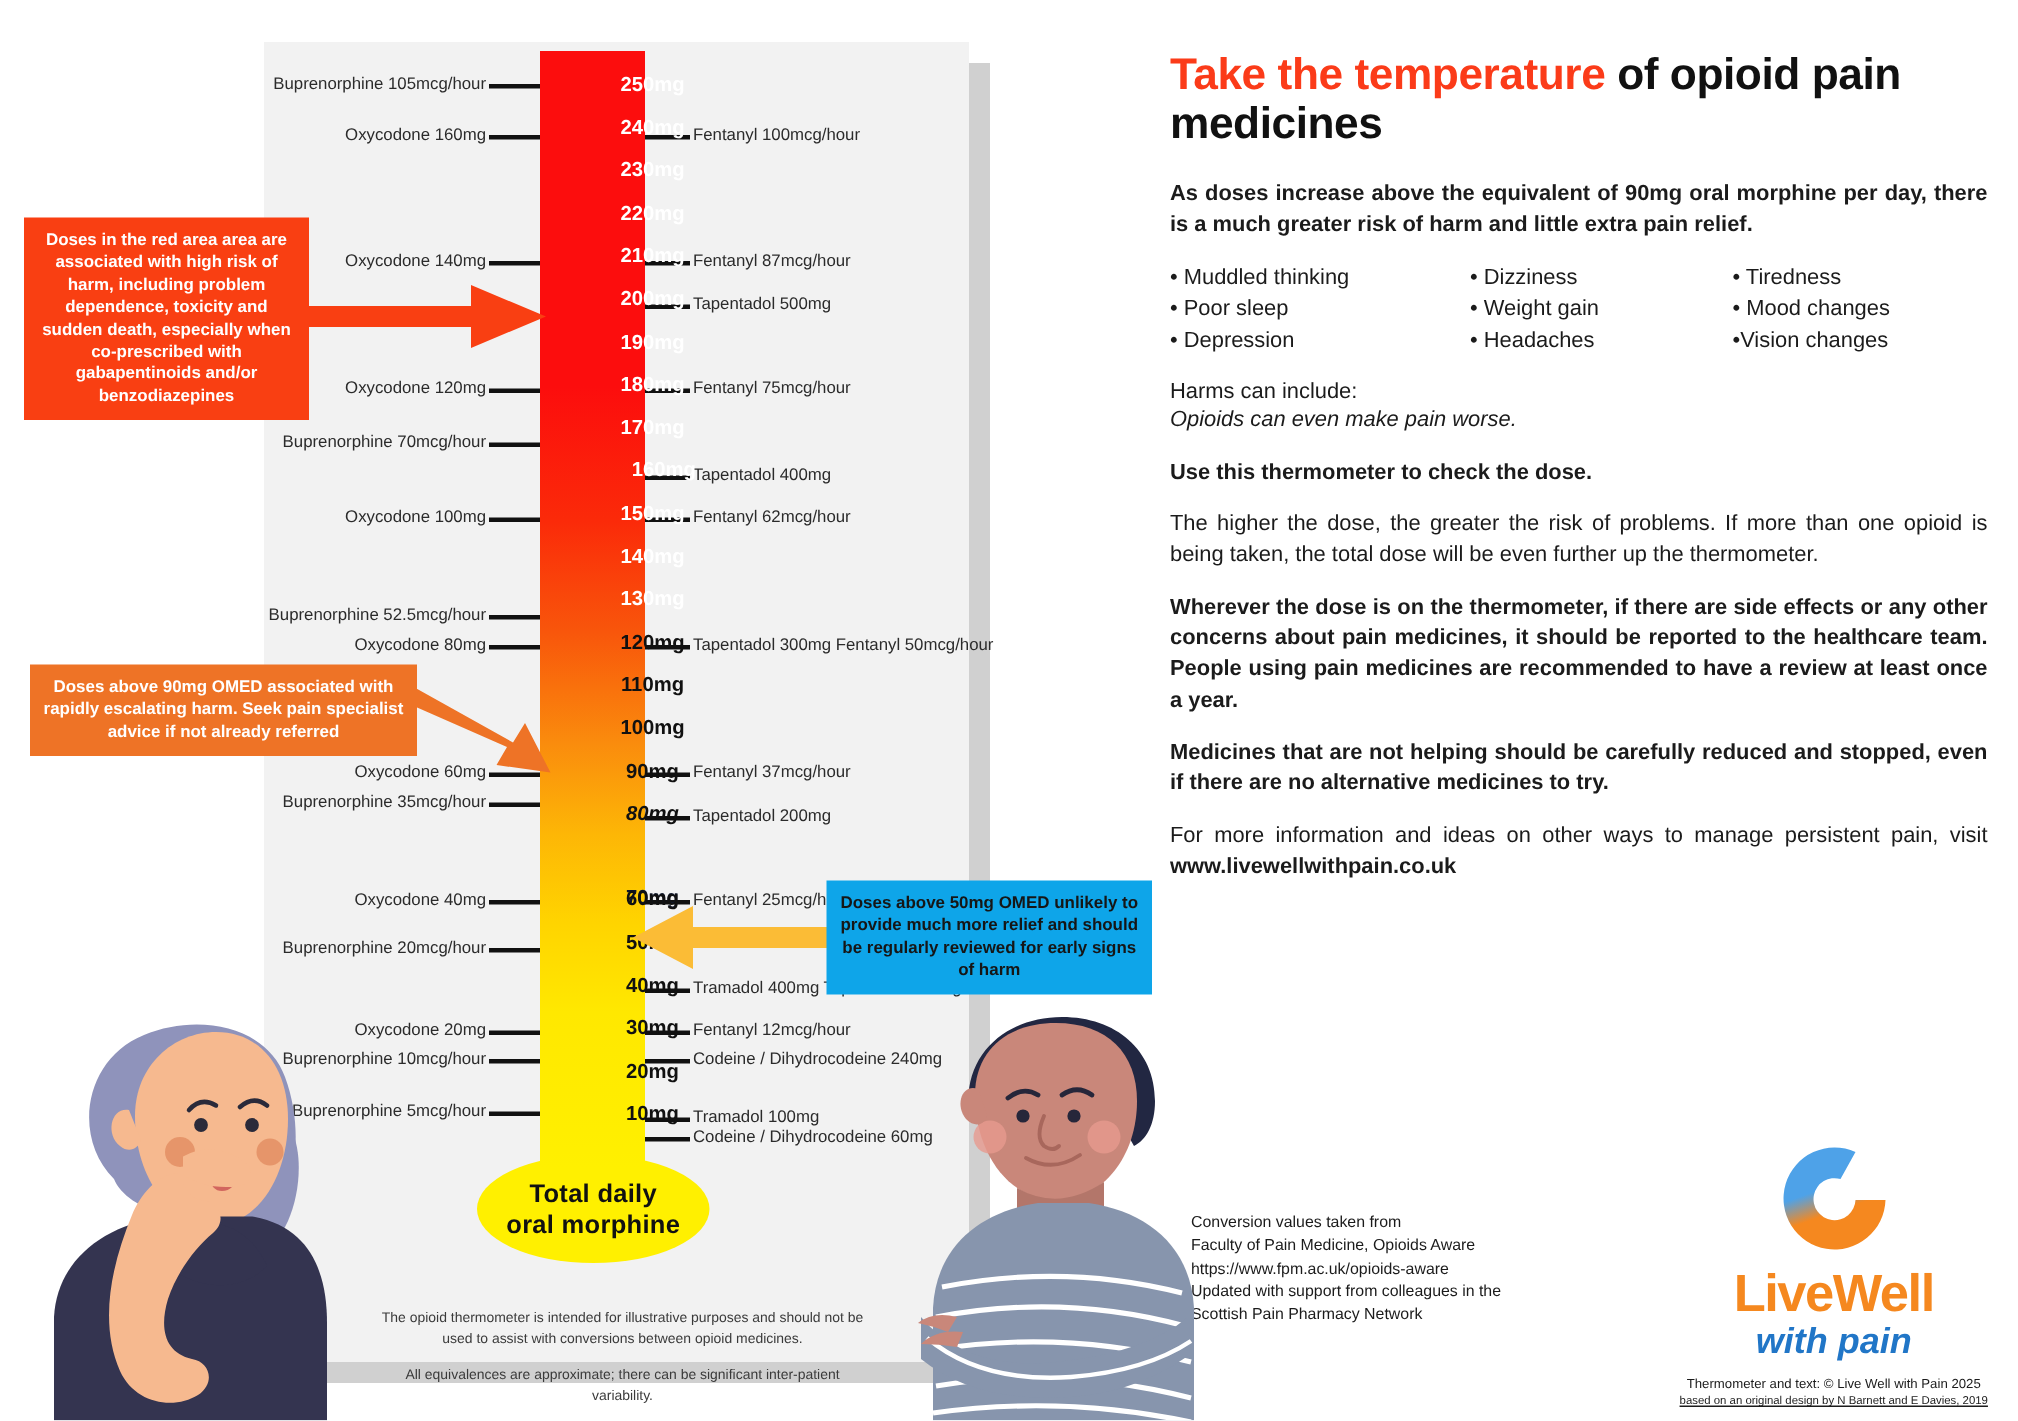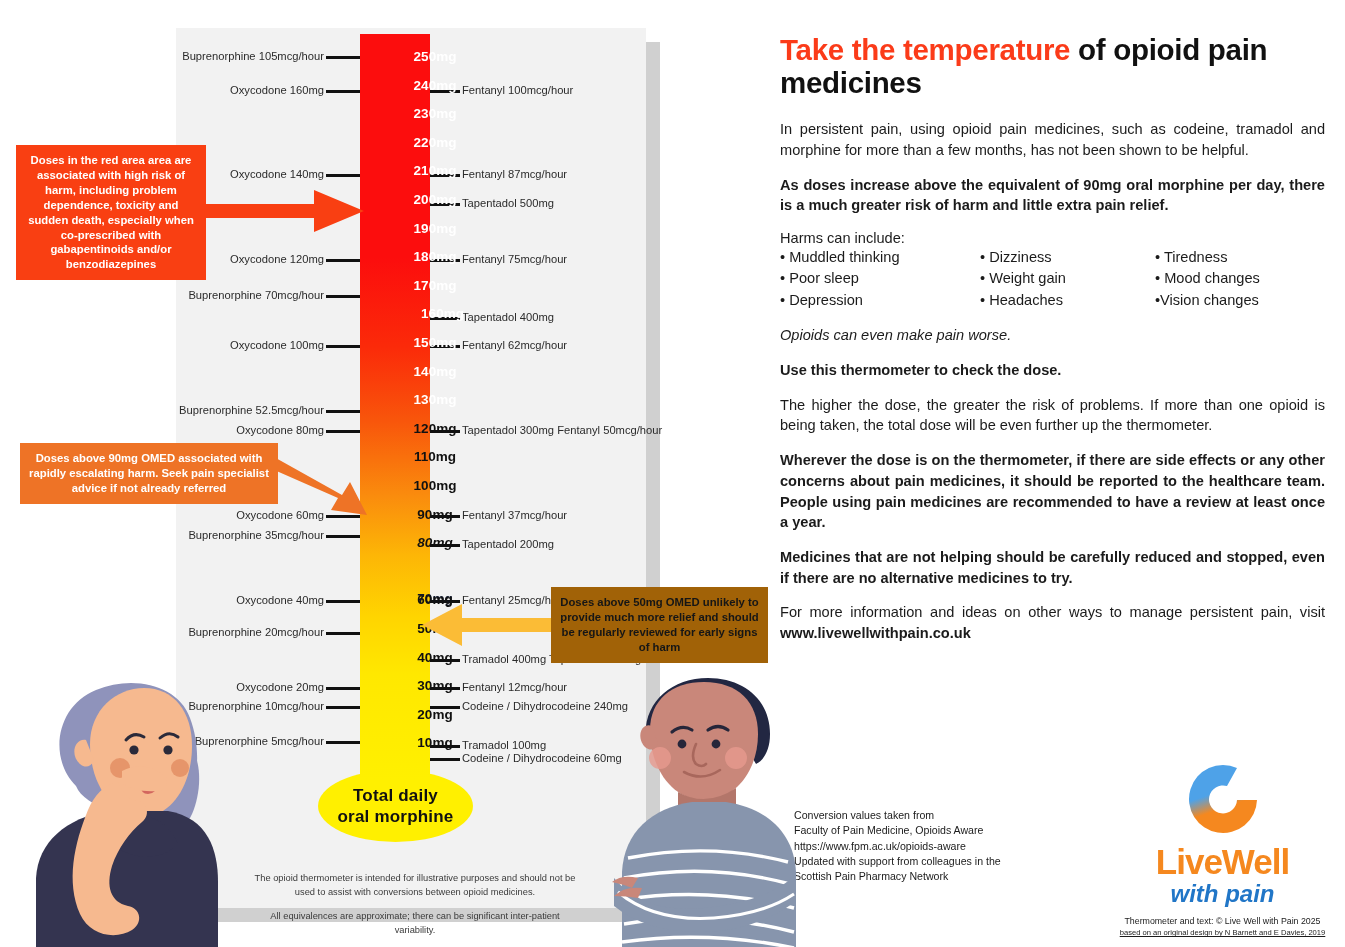--- a/index.html
+++ b/index.html
@@ -73,21 +73,21 @@
   #callout-red {
     left: 16px; top: 145px; width: 190px; font-size: 11.3px;
     background: #f93f12;
   }
   #callout-orange {
     left: 20px; top: 443px; width: 258px; font-size: 11.3px;
     background: #ee7326;
   }
   #callout-yellow {
     left: 551px; top: 587px; width: 217px; font-size: 11.3px;
-    background: #a16207; color: #161616;
+    background: #0ea5e9; color: #161616;
   }
 
   .arrow-svg { position: absolute; z-index: 11; }
 
   
   #disclaimer {
     position: absolute; left: 250px; top: 872px; width: 330px;
     text-align: center; font-size: 9.3px; color: #3a3a3a; line-height: 1.5;
     z-index: 9;
   }
@@ -302,35 +302,34 @@
     <p>All equivalences are approximate; there can be significant inter-patient variability.</p>
   </div>
 </div>
 
 <div id="info-panel">
 
   <h1 id="main-title">
     <span class="hl">Take the temperature</span><span> of opioid pain medicines</span>
   </h1>
 
-  <p class="para">In persistent pain, using opioid pain medicines, such as codeine, tramadol and morphine for more than a few months, has not been shown to be helpful.</p>
   <p class="para bold">As doses increase above the equivalent of 90mg oral morphine per day, there is a much greater risk of harm and little extra pain relief.</p>
 
-  <div id="harms-head">Harms can include:</div>
   <div id="harms-grid">
     <span>• Muddled thinking</span>
     <span>• Dizziness</span>
     <span>• Tiredness</span>
     <span>• Poor sleep</span>
     <span>• Weight gain</span>
     <span>• Mood changes</span>
     <span>• Depression</span>
     <span>• Headaches</span>
     <span>•Vision changes</span>
   </div>
+  <div id="harms-head">Harms can include:</div>
 
   <p class="para italic nojust">Opioids can even make pain worse.</p>
   <p class="para bold nojust">Use this thermometer to check the dose.</p>
   <p class="para">The higher the dose, the greater the risk of problems. If more than one opioid is being taken, the total dose will be even further up the thermometer.</p>
   <p class="para bold">Wherever the dose is on the thermometer, if there are side effects or any other concerns about pain medicines, it should be reported to the healthcare team. People using pain medicines are recommended to have a review at least once a year.</p>
   <p class="para bold">Medicines that are not helping should be carefully reduced and stopped, even if there are no alternative medicines to try.</p>
   <p class="para"><span>For more information and ideas on other ways to manage persistent pain, visit </span><b>www.livewellwithpain.co.uk</b></p>
 
   <div id="conv-note">
       <div>Conversion values taken from</div>

